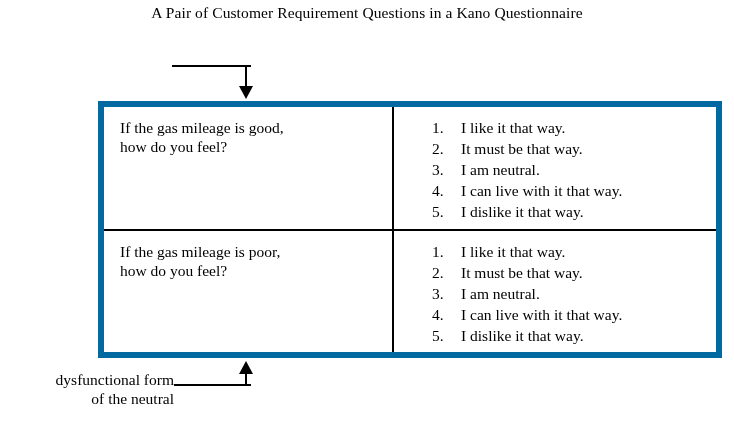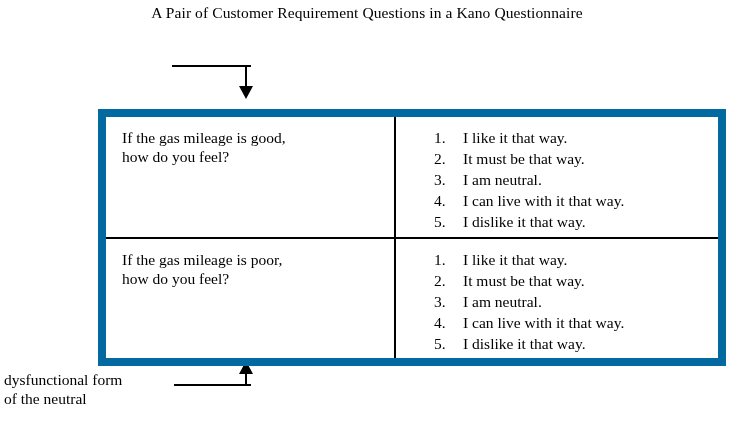--- a/index.html
+++ b/index.html
@@ -44,20 +44,21 @@
   }
   #annotation-functional {
     left: 6px;
     top: 48px;
     text-align: right;
     width: 168px;
   }
   #annotation-dysfunctional {
     left: 4px;
     top: 370px;
+    text-align: right;
     width: 170px;
   }
   .annotation .ann-line {
     display: block;
   }
 
   
   .leader {
     position: absolute;
     background: #000000;
@@ -106,24 +107,24 @@
     height: 0;
     border-left: 7px solid transparent;
     border-right: 7px solid transparent;
     border-bottom: 13px solid #000000;
   }
 
   
   #questionnaire-table {
     position: absolute;
     left: 98px;
-    top: 109px;
+    top: 101px;
     width: 614px;
     height: 257px;
-    border: 8px solid #0369a1;
+    border: 6px solid #0369a1;
     box-sizing: border-box;
     border-collapse: collapse;
     table-layout: fixed;
     background: #ffffff;
   }
   #questionnaire-table tr.table-row + tr.table-row td {
     border-top: 2px solid #000000;
   }
   #questionnaire-table td {
     border: 0;

